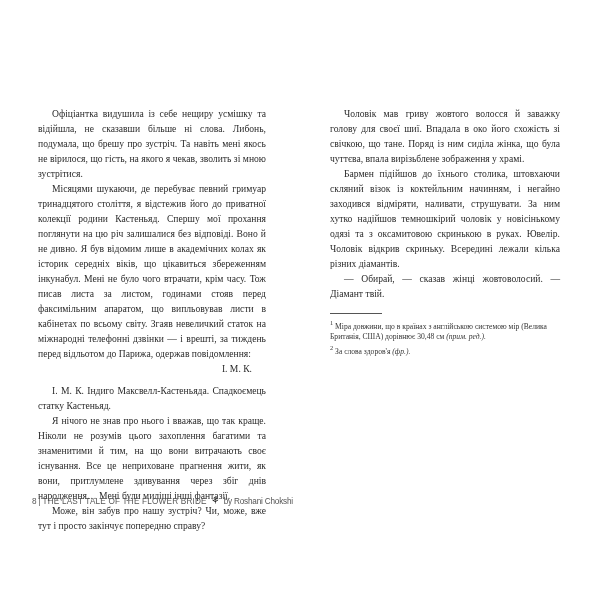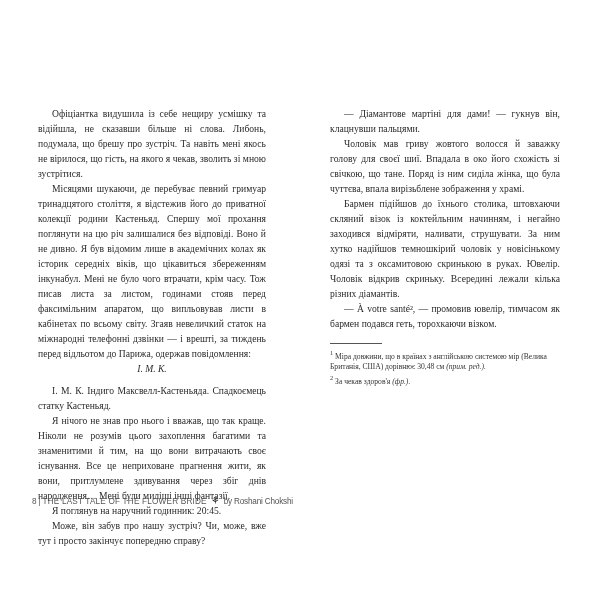--- a/index.html
+++ b/index.html
@@ -8,56 +8,54 @@
   .page { position:absolute; top:0; height:600px; width:300px; }
   .page.left { left:0; }
   .page.right { left:300px; }
   .col { position:absolute; font-family:"Liberation Serif",serif; font-size:9.6px; line-height:15px;
          text-align:justify; color:#2a2a2a; }
   .page.left .col { left:38px; width:228px; top:106px; }
   .page.right .col { left:30px; width:230px; top:106px; }
   .col p { margin:0; text-indent:14px; }
   .col p.gap { margin-top:7px; }
   .quote { font-style:italic; margin:7px 0 0 0; padding-left:14px; padding-right:14px; text-indent:0; }
-  .sign { font-style:italic; text-align:center; padding-right:14px; margin:0; text-indent:0; }
+  .sign { text-align:right; padding-right:14px; margin:0; text-indent:0; }
   .fn-rule { width:52px; border-top:0.8px solid #555; margin:12px 0 4px 0; }
   .fn { font-size:7.6px; line-height:10.5px; text-indent:0 !important; text-align:left; color:#333; }
   .fn i { font-style:italic; }
   .footer { position:absolute; top:495px; font-family:"Liberation Sans",sans-serif; font-size:8.2px;
             color:#555; white-space:nowrap; letter-spacing:-0.2px; }
   .page.left .footer { left:32px; }
   .page.right .footer { left:46px; }
   .flower { display:inline-block; font-size:10px; color:#222; margin:0 2px; }
   .sc { letter-spacing:0.2px; }
 </style>
 </head>
 <body>
 
 <div class="page left">
   <div class="col">
     <p>Офіціантка видушила із себе нещиру усмішку та відійшла, не сказавши більше ні слова. Либонь, подумала, що брешу про зустріч. Та навіть мені якось не вірилося, що гість, на якого я чекав, зволить зі мною зустрітися.</p>
     <p>Місяцями шукаючи, де перебуває певний гримуар тринадцятого століття, я відстежив його до приватної колекції родини Кастеньяд. Спершу мої прохання поглянути на цю річ залишалися без відповіді. Воно й не дивно. Я був відомим лише в академічних колах як історик середніх віків, що цікавиться збереженням інкунабул. Мені не було чого втрачати, крім часу. Тож писав листа за листом, годинами стояв перед факсимільним апаратом, що випльовував листи в кабінетах по всьому світу. Згаяв невеличкий статок на міжнародні телефонні дзвінки — і врешті, за тиждень перед відльотом до Парижа, одержав повідомлення:</p>
     <p class="sign">І. М. К.</p>
     <p class="gap">І. М. К. Індиго Максвелл-Кастеньяда. Спадкоємець статку Кастеньяд.</p>
     <p>Я нічого не знав про нього і вважав, що так краще. Ніколи не розумів цього захоплення багатими та знаменитими й тим, на що вони витрачають своє існування. Все це неприховане прагнення жити, як вони, притлумлене здивування через збіг днів народження… Мені були миліші інші фантазії.</p>
-    <p>Я поглянув на наручний годинник: 20:45.</p>
     <p>Може, він забув про нашу зустріч? Чи, може, вже тут і просто закінчує попередню справу?</p>
   </div>
   <div class="footer">
     <span>8</span>
     <span>|</span>
     <span class="sc">THE LAST TALE OF THE FLOWER BRIDE</span>
     <span class="flower">⚘</span>
     <span>by Roshani Chokshi</span>
   </div>
 </div>
 
 <div class="page right">
   <div class="col">
-    <p>— Діамантове мартіні для дами! — гукнув він, клацнувши пальцями.</p>
     <p>Чоловік мав гриву жовтого волосся й заважку голову для своєї шиї. Впадала в око його схожість зі свічкою, що тане. Поряд із ним сиділа жінка, що була чуттєва, впала вирізьблене зображення у храмі.</p>
     <p>Бармен підійшов до їхнього столика, штовхаючи скляний візок із коктейльним начинням, і негайно заходився відміряти, наливати, струшувати. За ним хутко надійшов темношкірий чоловік у новісінькому одязі та з оксамитовою скринькою в руках. Ювелір. Чоловік відкрив скриньку. Всередині лежали кілька різних діамантів.</p>
-    <p>— À votre santé², — промовив ювелір, тимчасом як бармен подався геть, торохкаючи візком.</p>
+    <p>— Обирай, — сказав жінці жовтоволосий. — Діамант твій.</p>
     <div class="fn-rule"></div>
     <p class="fn"><sup>1</sup> <span>Міра довжини, що в країнах з англійською системою мір (Велика Британія, США) дорівнює 30,48 см</span> <i>(прим. ред.).</i></p>
-    <p class="fn"><sup>2</sup> <span>За чекав здоров'я</span> <i>(фр.).</i></p>
+    <p class="fn"><sup>2</sup> <span>За слова здоров'я</span> <i>(фр.).</i></p>
   </div>
 </div>
 
 </body></html>

